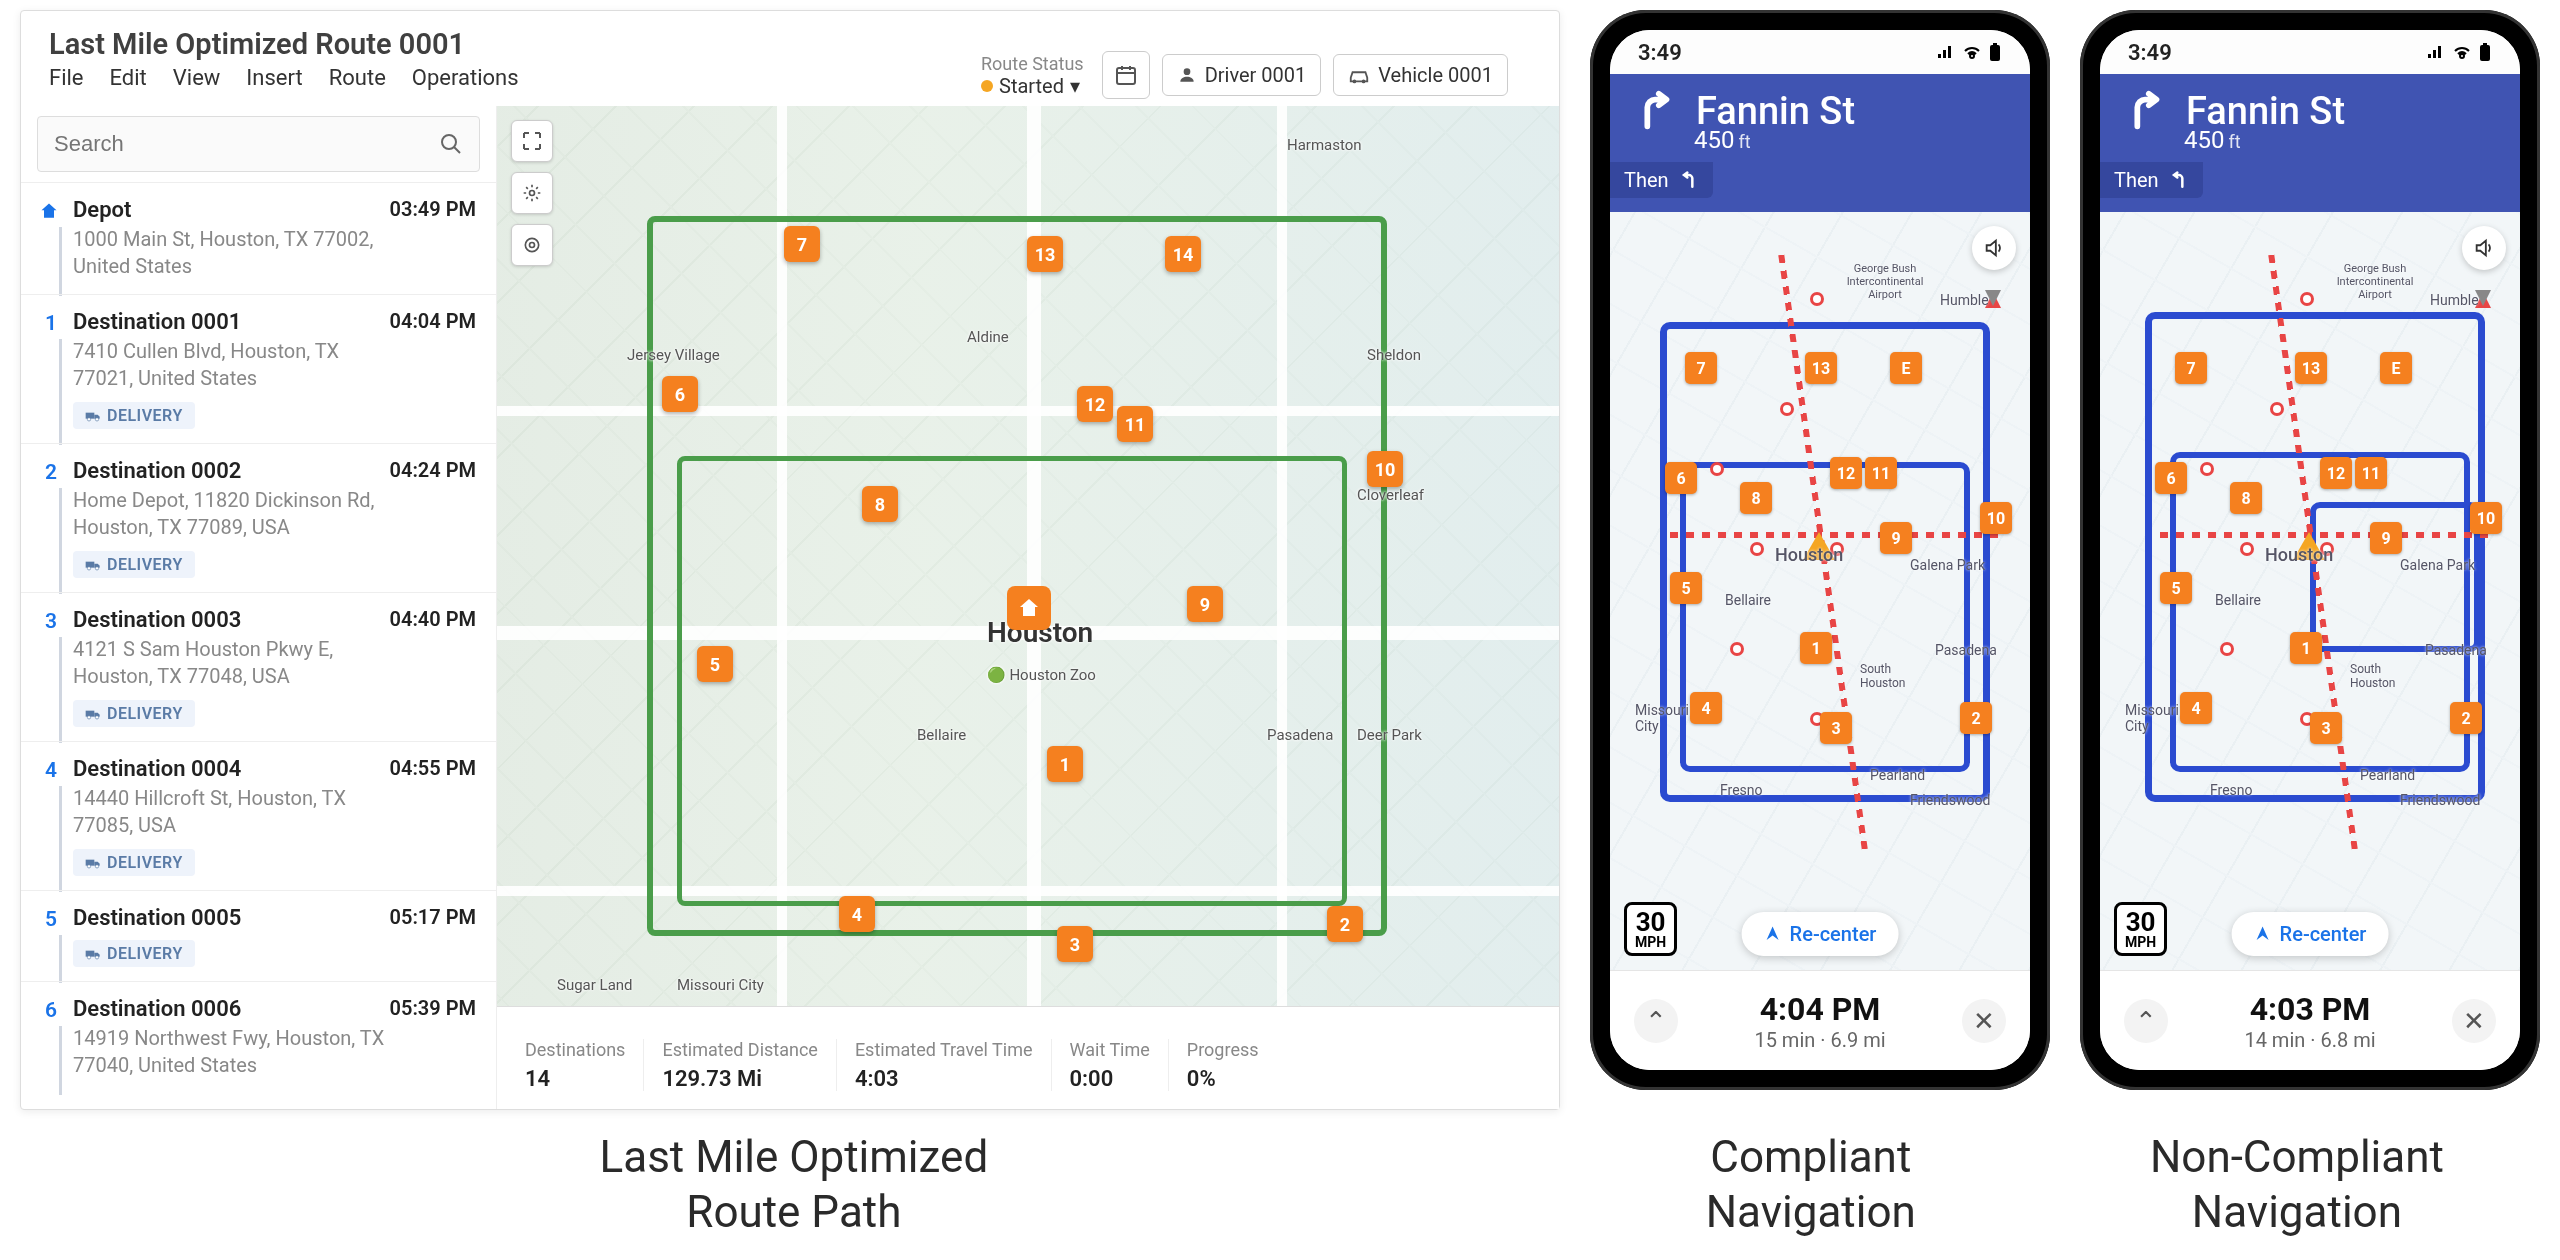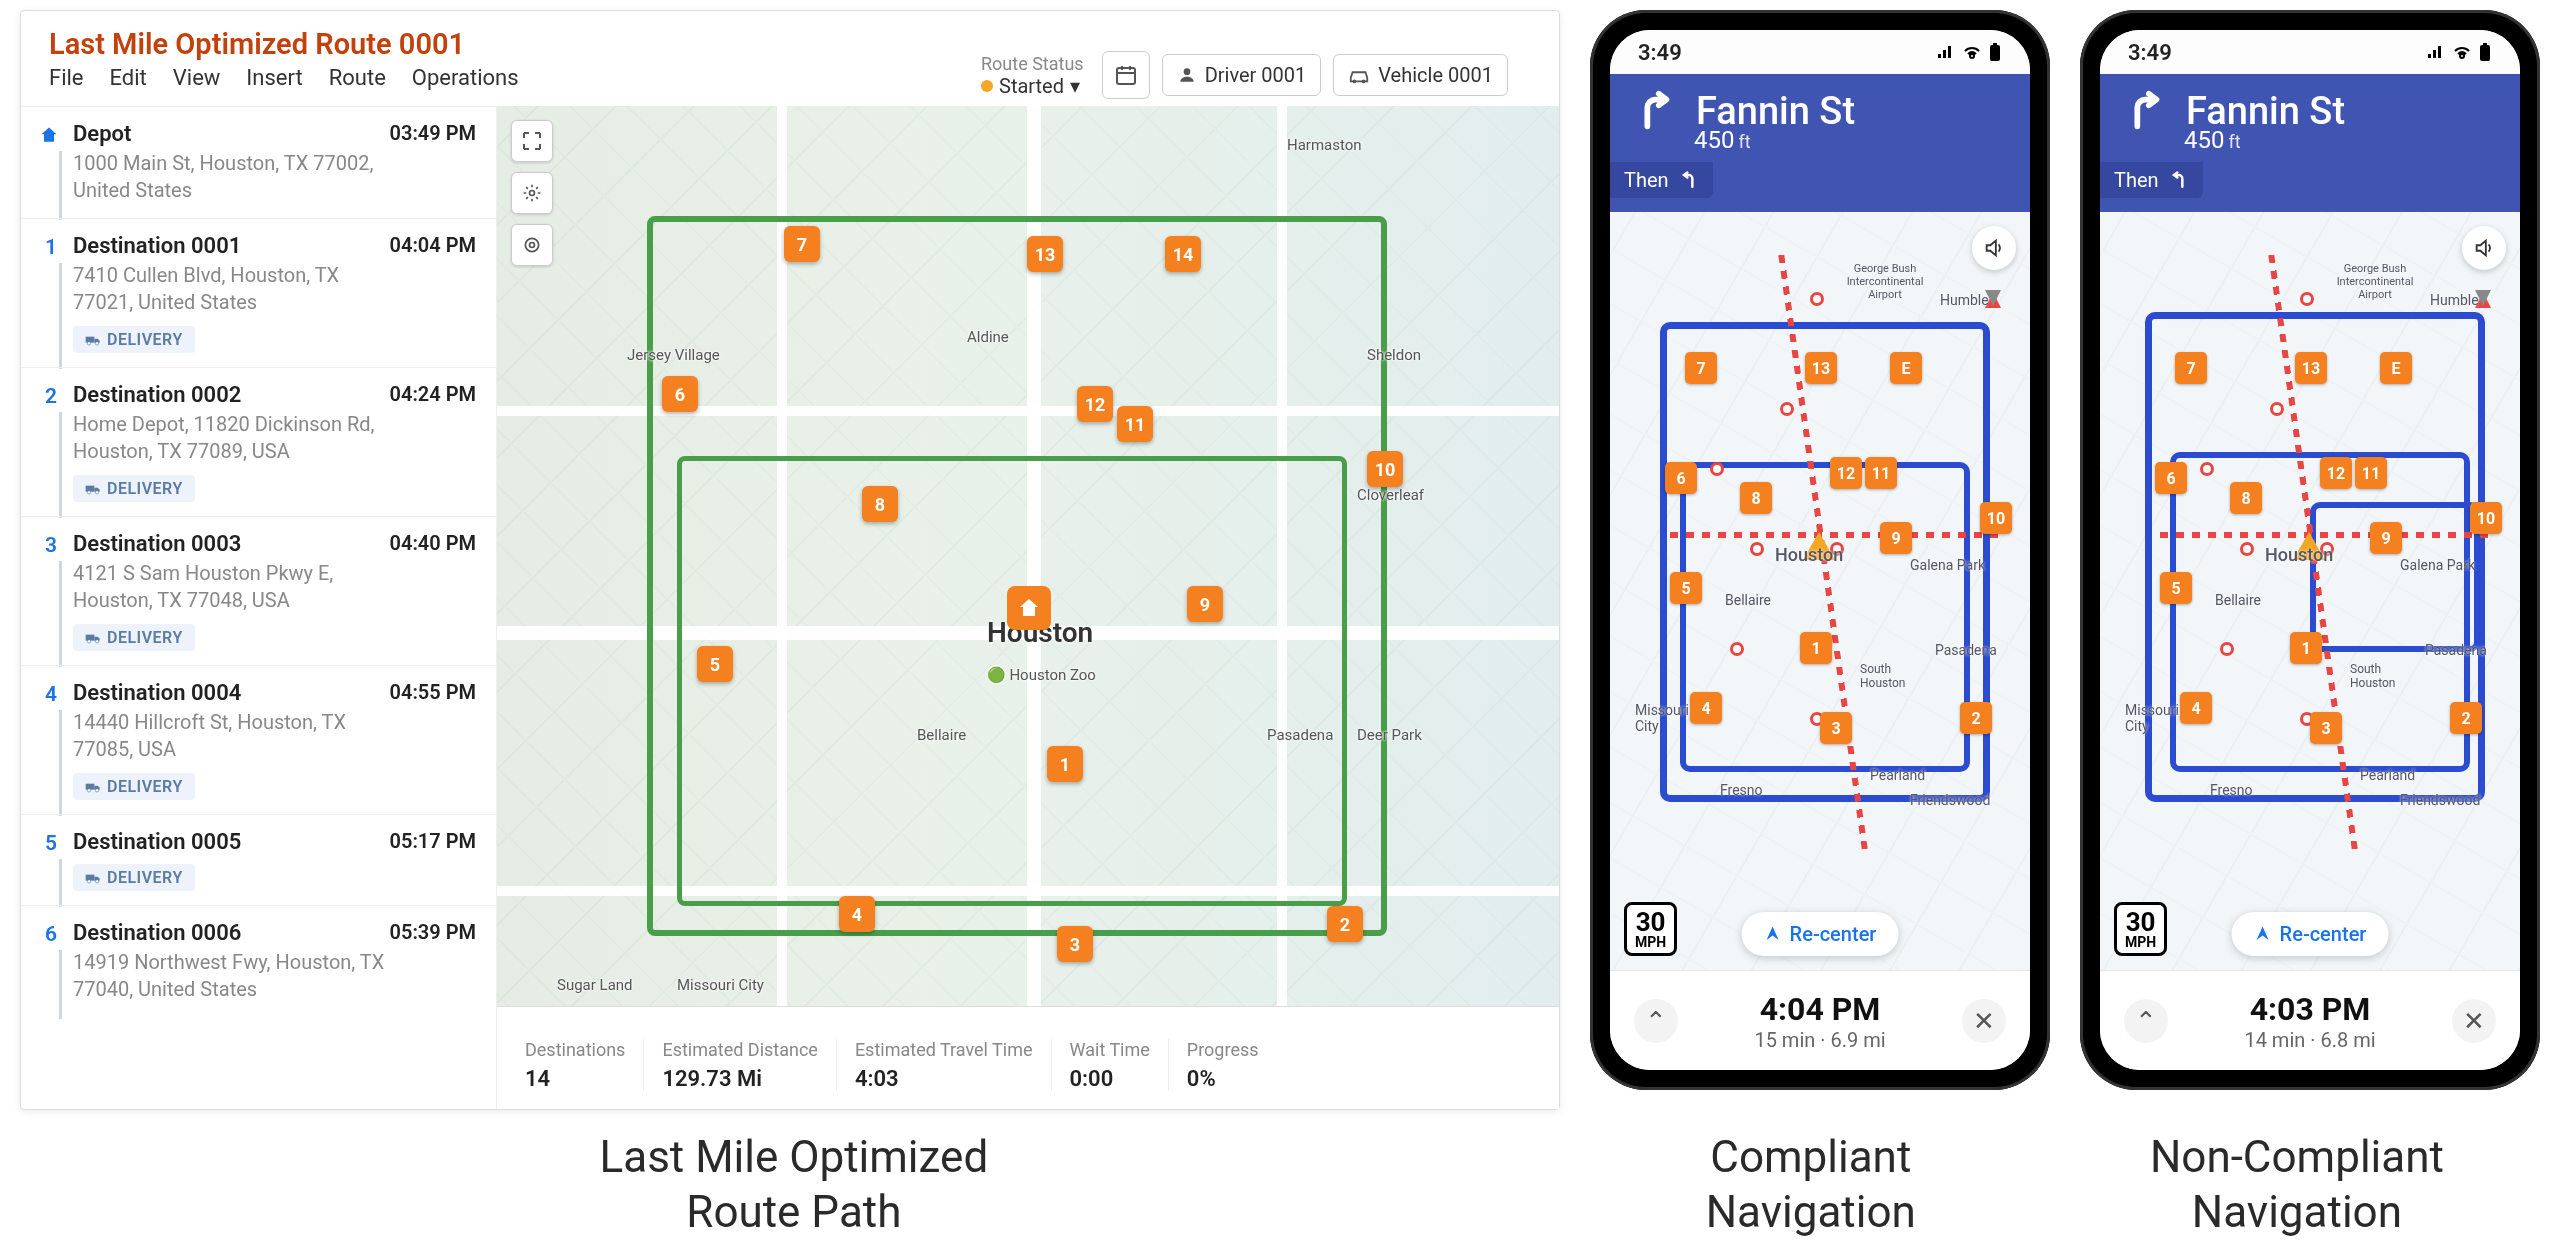--- a/index.html
+++ b/index.html
@@ -3,21 +3,21 @@
 <meta charset="utf-8">
 <style>
 * { box-sizing: border-box; margin: 0; padding: 0; }
 body { font-family: -apple-system, BlinkMacSystemFont, "Segoe UI", Roboto, Arial, sans-serif; background: #fff; width: 2560px; height: 1260px; overflow: hidden; }
 
 .outer { display: flex; gap: 30px; padding: 10px 20px; align-items: flex-start; }
 
 
 .desktop { width: 1540px; border: 1px solid #ddd; border-radius: 4px; background: #fff; display: flex; flex-direction: column; height: 1100px; box-shadow: 0 2px 8px rgba(0,0,0,0.08); }
 .desktop-header { padding: 16px 28px 6px; }
-.page-title { font-size: 29px; font-weight: 600; color: #c2410c; }
+.page-title { font-size: 29px; font-weight: 600; color: #404040; }
 .menubar { display: flex; gap: 26px; padding: 4px 0 10px; font-size: 22px; color: #333; }
 .menubar span { cursor: pointer; }
 .header-right { position: absolute; display: flex; gap: 12px; align-items: center; left: 960px; top: 40px; }
 .status-block { text-align: left; margin-right:6px;}
 .status-label { font-size: 18px; color: #888; }
 .status-value { font-size: 20px; color: #333; display: flex; align-items:center; gap:6px;}
 .status-dot { width:12px;height:12px;border-radius:50%;background:#f5a623;display:inline-block; }
 .hdr-btn { border:1px solid #ccc; border-radius:6px; padding:8px 14px; font-size:20px; color:#333; background:#fff; display:flex; align-items:center; gap:8px; cursor:pointer;}
 .hdr-icon-btn { border:1px solid #ccc; border-radius:6px; width:48px;height:48px;display:flex;align-items:center;justify-content:center;background:#fff;cursor:pointer;}
 
@@ -151,20 +151,29 @@
             <path d="M3 12l2-6h14l2 6v4H3z" fill="none" stroke="#555" stroke-width="2"></path>
             <circle cx="7" cy="16" r="2" fill="#555"></circle>
             <circle cx="17" cy="16" r="2" fill="#555"></circle>
           </svg>
       <span>Vehicle 0001</span>
     </div>
   </div>
 
   <div class="desktop-body">
     <div class="sidebar">
+      <div class="search-wrap">
+        <div class="search-box">
+          <input placeholder="Search" style="">
+          <svg width="24" height="24" viewBox="0 0 24 24">
+                <circle cx="10" cy="10" r="7" fill="none" stroke="#666" stroke-width="2"></circle>
+                <line x1="15" y1="15" x2="21" y2="21" stroke="#666" stroke-width="2"></line>
+              </svg>
+        </div>
+      </div>
       <div class="stop-list" id="stop-list">
             <div class="stop">
               <span class="stop-home">
                 <svg width="20" height="20" viewBox="0 0 24 24">
                   <path d="M12 3l9 8h-3v9H6v-9H3z" fill="#1a73e8"></path>
                 </svg>
               </span>
               <div class="stop-rail"></div>
               <div class="stop-row">
                 <div class="stop-name">Depot</div>

